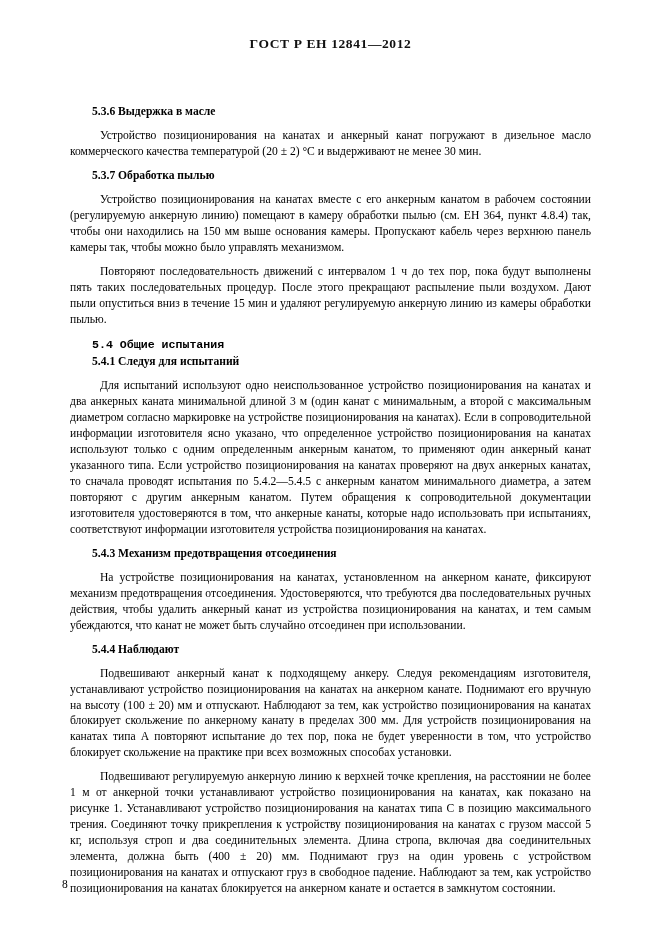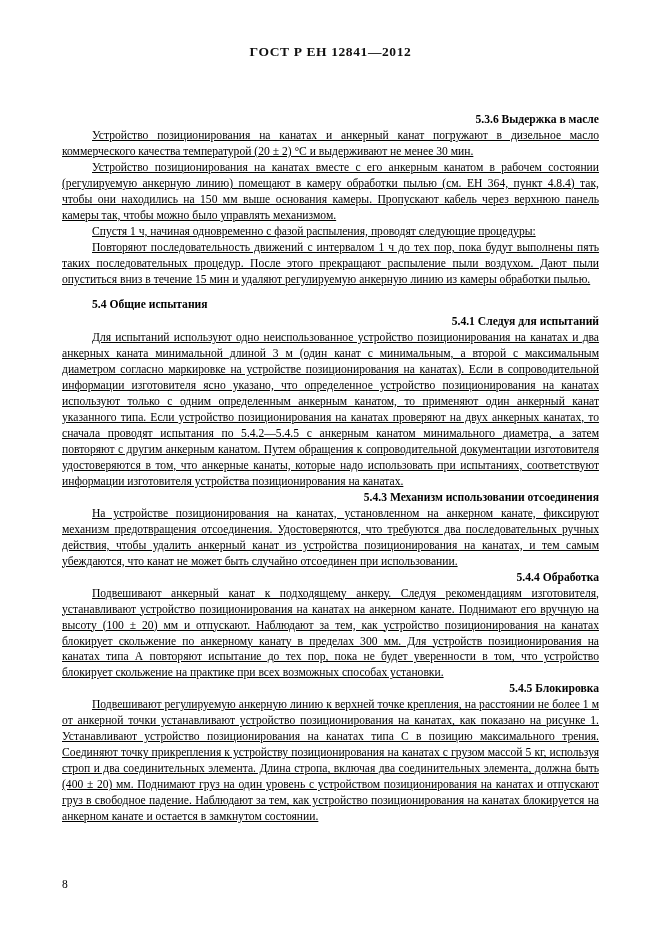--- a/index.html
+++ b/index.html
@@ -22,69 +22,68 @@
     height: 936px;
     box-sizing: border-box;
     padding: 28px 62px 0 62px;
   }
   .doc-header {
     font-family: "Liberation Serif", serif;
     font-size: 13.5px;
     font-weight: bold;
     letter-spacing: 0.6px;
     text-align: center;
-    margin: 16px 0 52px 0;
+    margin: 8px 0 52px 0;
     color: #111;
   }
   .content {
     font-size: 11.6px;
     line-height: 1.38;
     text-align: justify;
     text-justify: inter-word;
     hyphens: manual;
   }
   .sec-head {
     font-weight: bold;
     margin: 0;
     text-indent: 30px;
-    text-align: right;
+    text-align: left;
   }
   .sec-head-major {
     font-weight: bold;
     margin: 9px 0 1px 0;
     text-indent: 30px;
     text-align: left;
+    font-family: Liberation Mono, monospace;
   }
   p.para {
-    margin: 0;
+    margin: 8px;
     text-indent: 30px;
-    text-decoration: underline;
   }
   .page-number {
     position: absolute;
     left: 62px;
     bottom: 46px;
     font-size: 11.5px;
   }
 </style>
 </head>
 <body>
 
 <div class="page">
   <div class="doc-header">ГОСТ Р ЕН 12841—2012</div>
   <div class="content" id="content">
       <div class="sec-head">5.3.6 Выдержка в масле</div>
       <p class="para">Устройство позиционирования на канатах и анкерный канат погружают в дизельное масло коммерческого качества температурой (20 ± 2) °С и выдерживают не менее 30 мин.</p>
+      <div class="sec-head">5.3.7 Обработка пылью</div>
       <p class="para">Устройство позиционирования на канатах вместе с его анкерным канатом в рабочем состоянии (регулируемую анкерную линию) помещают в камеру обработки пылью (см. ЕН 364, пункт 4.8.4) так, чтобы они находились на 150 мм выше основания камеры. Пропускают кабель через верхнюю панель камеры так, чтобы можно было управлять механизмом.</p>
-      <p class="para">Спустя 1 ч, начиная одновременно с фазой распыления, проводят следующие процедуры:</p>
       <p class="para">Повторяют последовательность движений с интервалом 1 ч до тех пор, пока будут выполнены пять таких последовательных процедур. После этого прекращают распыление пыли воздухом. Дают пыли опуститься вниз в течение 15 мин и удаляют регулируемую анкерную линию из камеры обработки пылью.</p>
       <div class="sec-head-major">5.4 Общие испытания</div>
       <div class="sec-head">5.4.1 Следуя для испытаний</div>
       <p class="para">Для испытаний используют одно неиспользованное устройство позиционирования на канатах и два анкерных каната минимальной длиной 3 м (один канат с минимальным, а второй с максимальным диаметром согласно маркировке на устройстве позиционирования на канатах). Если в сопроводительной информации изготовителя ясно указано, что определенное устройство позиционирования на канатах используют только с одним определенным анкерным канатом, то применяют один анкерный канат указанного типа. Если устройство позиционирования на канатах проверяют на двух анкерных канатах, то сначала проводят испытания по 5.4.2—5.4.5 с анкерным канатом минимального диаметра, а затем повторяют с другим анкерным канатом. Путем обращения к сопроводительной документации изготовителя удостоверяются в том, что анкерные канаты, которые надо использовать при испытаниях, соответствуют информации изготовителя устройства позиционирования на канатах.</p>
-      <div class="sec-head">5.4.3 Механизм использовании отсоединения</div>
+      <div class="sec-head">5.4.3 Механизм предотвращения отсоединения</div>
       <p class="para">На устройстве позиционирования на канатах, установленном на анкерном канате, фиксируют механизм предотвращения отсоединения. Удостоверяются, что требуются два последовательных ручных действия, чтобы удалить анкерный канат из устройства позиционирования на канатах, и тем самым убеждаются, что канат не может быть случайно отсоединен при использовании.</p>
-      <div class="sec-head">5.4.4 Обработка</div>
+      <div class="sec-head">5.4.4 Наблюдают</div>
       <p class="para">Подвешивают анкерный канат к подходящему анкеру. Следуя рекомендациям изготовителя, устанавливают устройство позиционирования на канатах на анкерном канате. Поднимают его вручную на высоту (100 ± 20) мм и отпускают. Наблюдают за тем, как устройство позиционирования на канатах блокирует скольжение по анкерному канату в пределах 300 мм. Для устройств позиционирования на канатах типа А повторяют испытание до тех пор, пока не будет уверенности в том, что устройство блокирует скольжение на практике при всех возможных способах установки.</p>
-      <div class="sec-head">5.4.5 Блокировка</div>
       <p class="para">Подвешивают регулируемую анкерную линию к верхней точке крепления, на расстоянии не более 1 м от анкерной точки устанавливают устройство позиционирования на канатах, как показано на рисунке 1. Устанавливают устройство позиционирования на канатах типа С в позицию максимального трения. Соединяют точку прикрепления к устройству позиционирования на канатах с грузом массой 5 кг, используя строп и два соединительных элемента. Длина стропа, включая два соединительных элемента, должна быть (400 ± 20) мм. Поднимают груз на один уровень с устройством позиционирования на канатах и отпускают груз в свободное падение. Наблюдают за тем, как устройство позиционирования на канатах блокируется на анкерном канате и остается в замкнутом состоянии.</p>
     </div>
   <div class="page-number">8</div>
 </div>
 
 </body></html>

